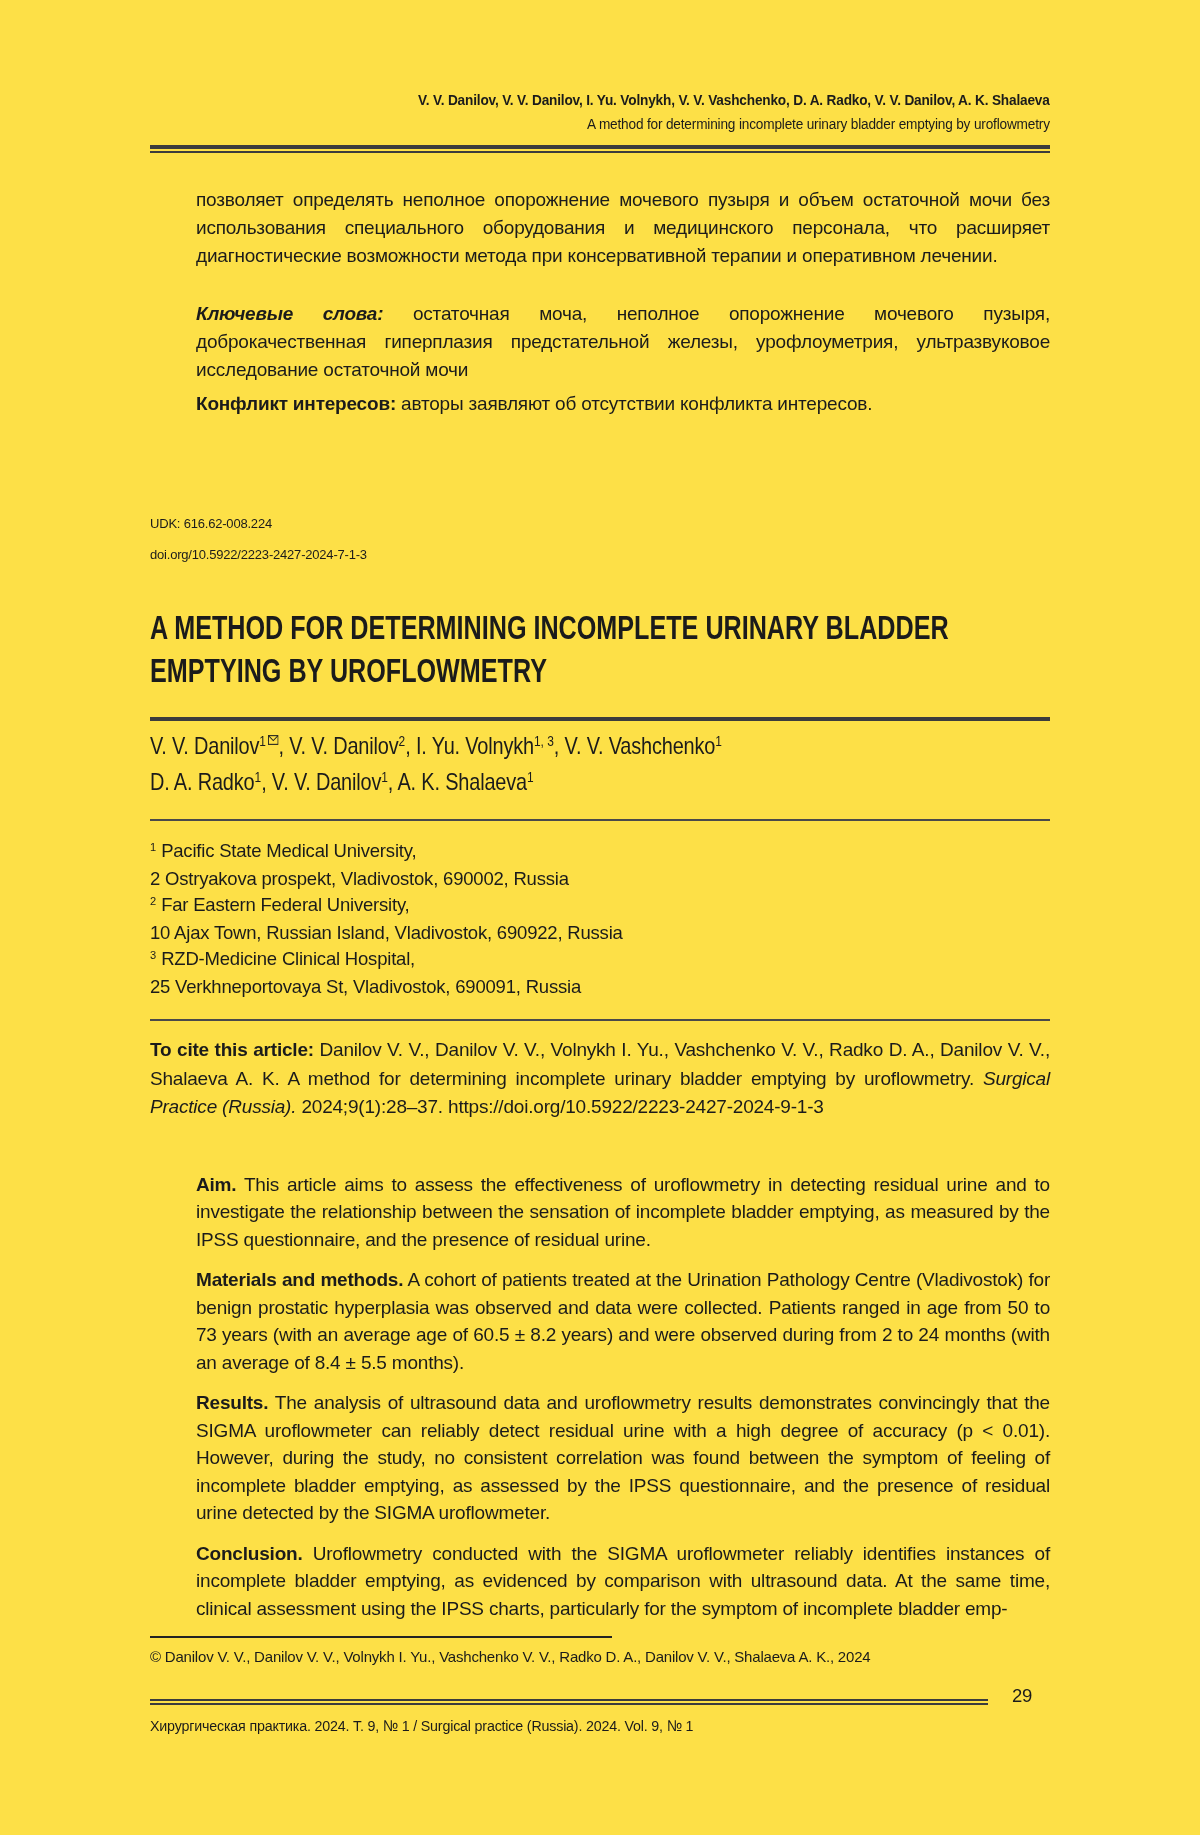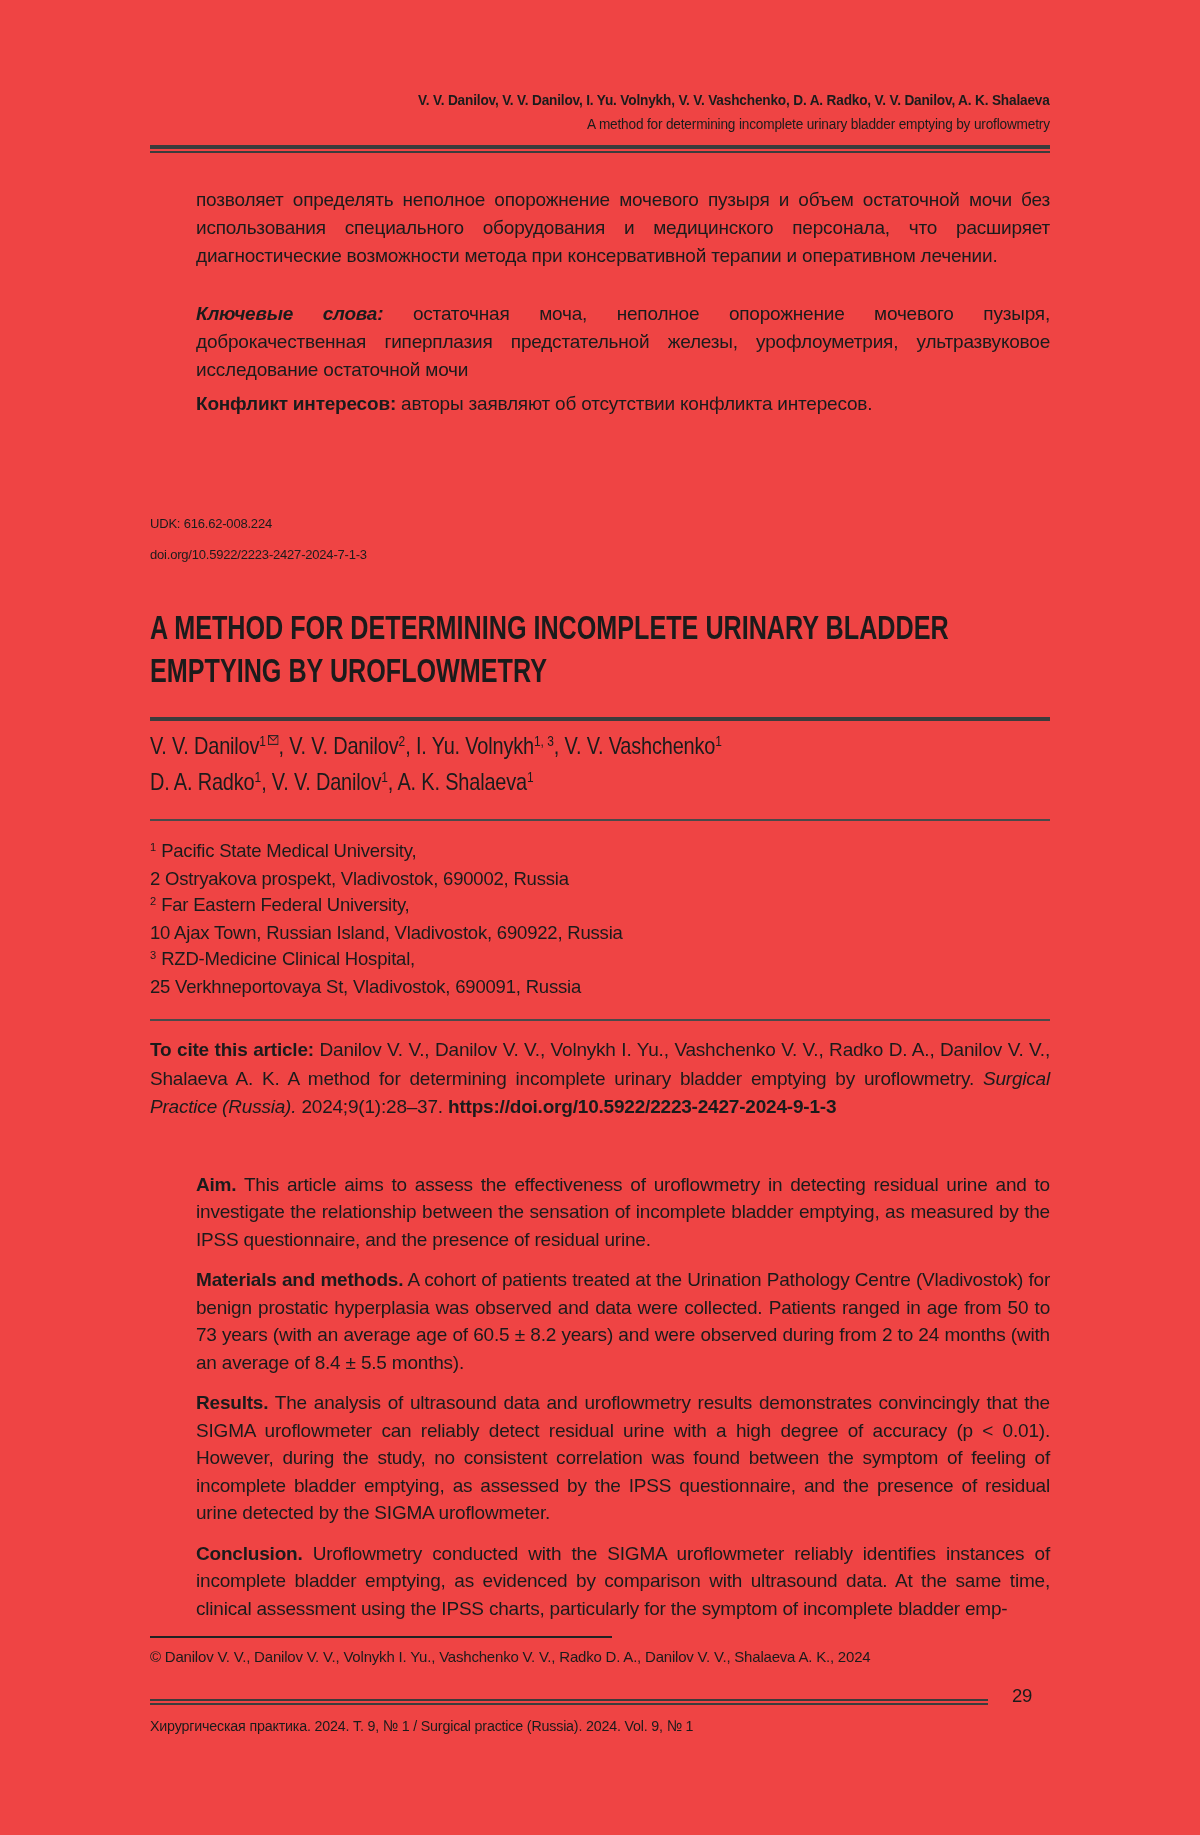--- a/index.html
+++ b/index.html
@@ -1,21 +1,21 @@
 <!DOCTYPE html>
 <html lang="en"><head>
 <meta charset="utf-8">
 <style>
   html,body{margin:0;padding:0;background:#ffffff;}
   .page{
     position:relative;
     width:1200px;height:1835px;
     box-sizing:border-box;
     padding:88px 150px 0 150px;
-    background:#ef4444;
+    background:#fde047;
     color:#1b1b1b;
     font-family:"Liberation Sans","DejaVu Sans",sans-serif;
     overflow:hidden;
     letter-spacing:-0.2px;
   }
   
   .rh-row{text-align:right;height:24px;line-height:24px;font-size:15.5px;}
   .rh-line{display:inline-block;white-space:nowrap;transform:scaleX(0.88);transform-origin:100% 50%;}
   .rh-bold{font-weight:bold;}
   .rule-double{margin-top:9px;height:2px;border-top:4px solid #3c3c3c;border-bottom:2px solid #3c3c3c;}
@@ -50,21 +50,21 @@
   
   .fn-rule{margin-top:14px;width:462px;height:0;border-top:2.5px solid #222;}
   .fn-text{margin-top:9px;font-size:15px;line-height:20px;}
   
   .footer-row{margin-top:20px;display:flex;align-items:flex-end;}
   .footer-rule{flex:0 0 838px;height:2px;border-top:2.5px solid #3c3c3c;border-bottom:2.5px solid #3c3c3c;}
   .page-num{margin-left:24px;font-size:18.5px;line-height:18px;}
   .journal-row{height:30px;line-height:30px;font-size:15.5px;margin-top:6px;}
   .journal-line{display:inline-block;white-space:nowrap;transform:scaleX(0.92);transform-origin:0 50%;}
   .italic{font-style:italic;}
-  .doi-link{color:#1b1b1b;text-decoration:none;font-weight:bold;}
+  .doi-link{color:#1b1b1b;text-decoration:none;}
 </style>
 </head>
 <body>
 
 <div class="page">
 
   <header>
     <div class="rh-row">
       <span class="rh-line rh-bold">V. V. Danilov, V. V. Danilov, I. Yu. Volnykh, V. V. Vashchenko, D. A. Radko, V. V. Danilov, A. K. Shalaeva</span>
     </div>

